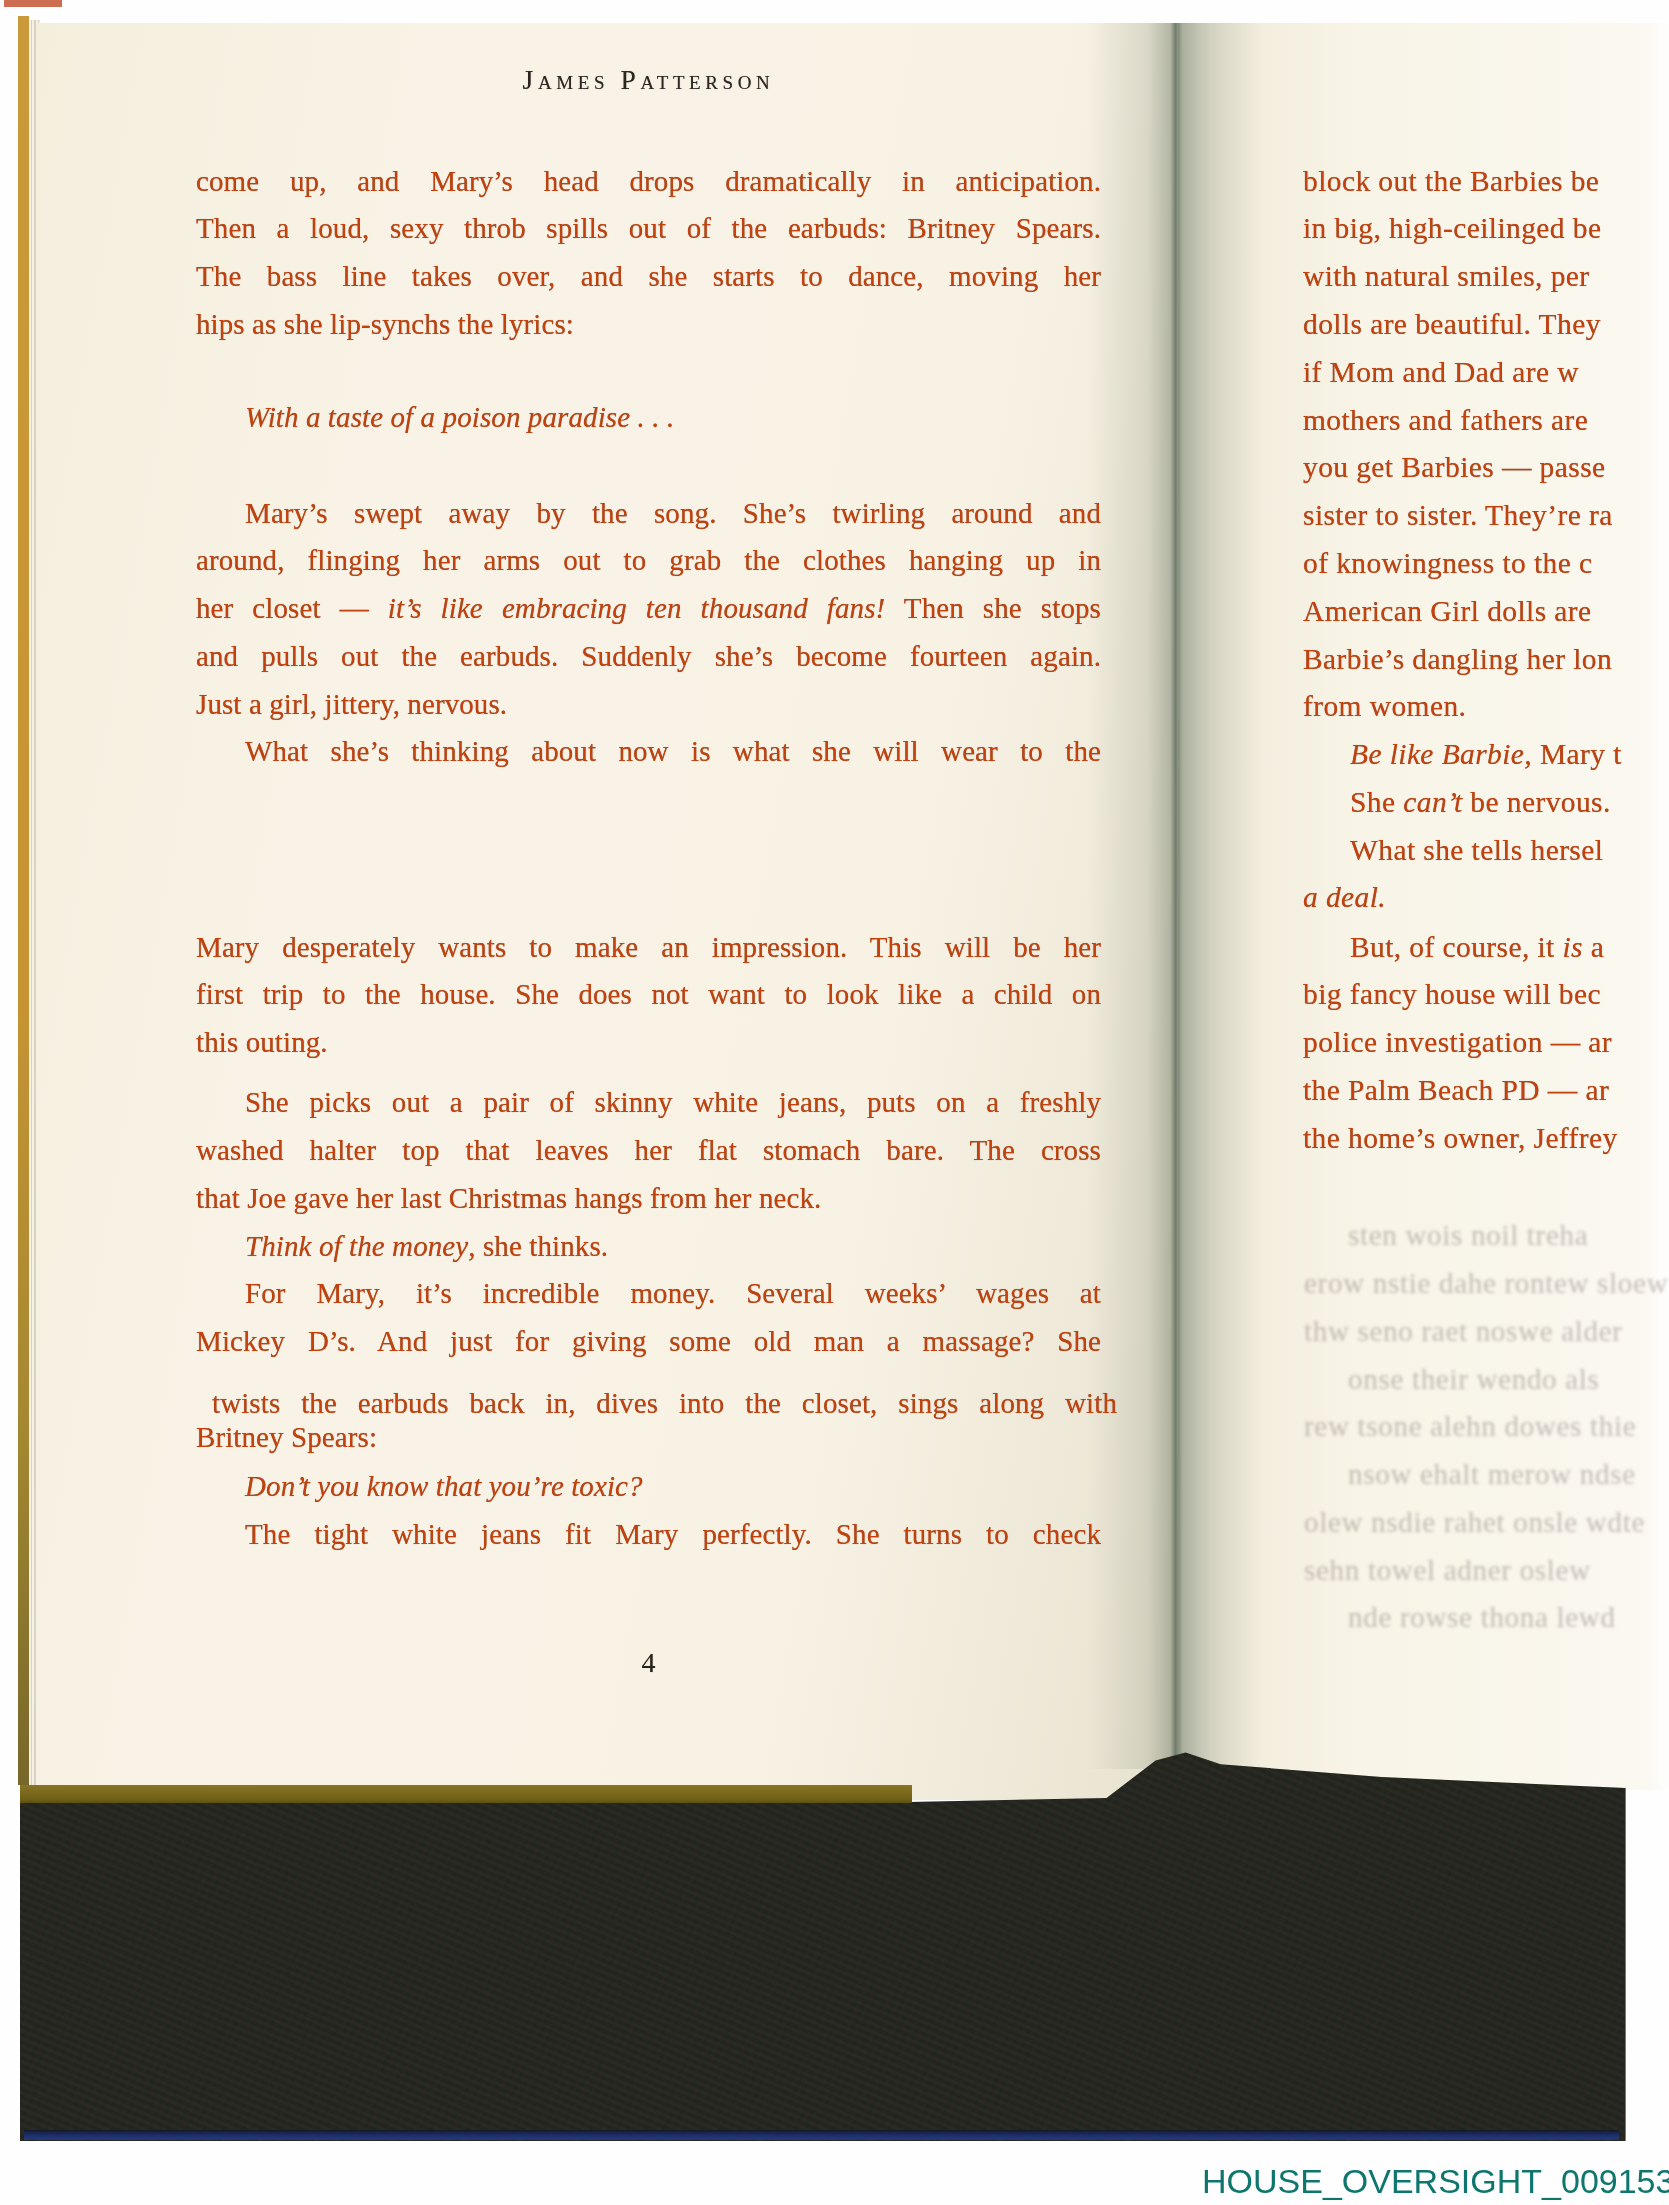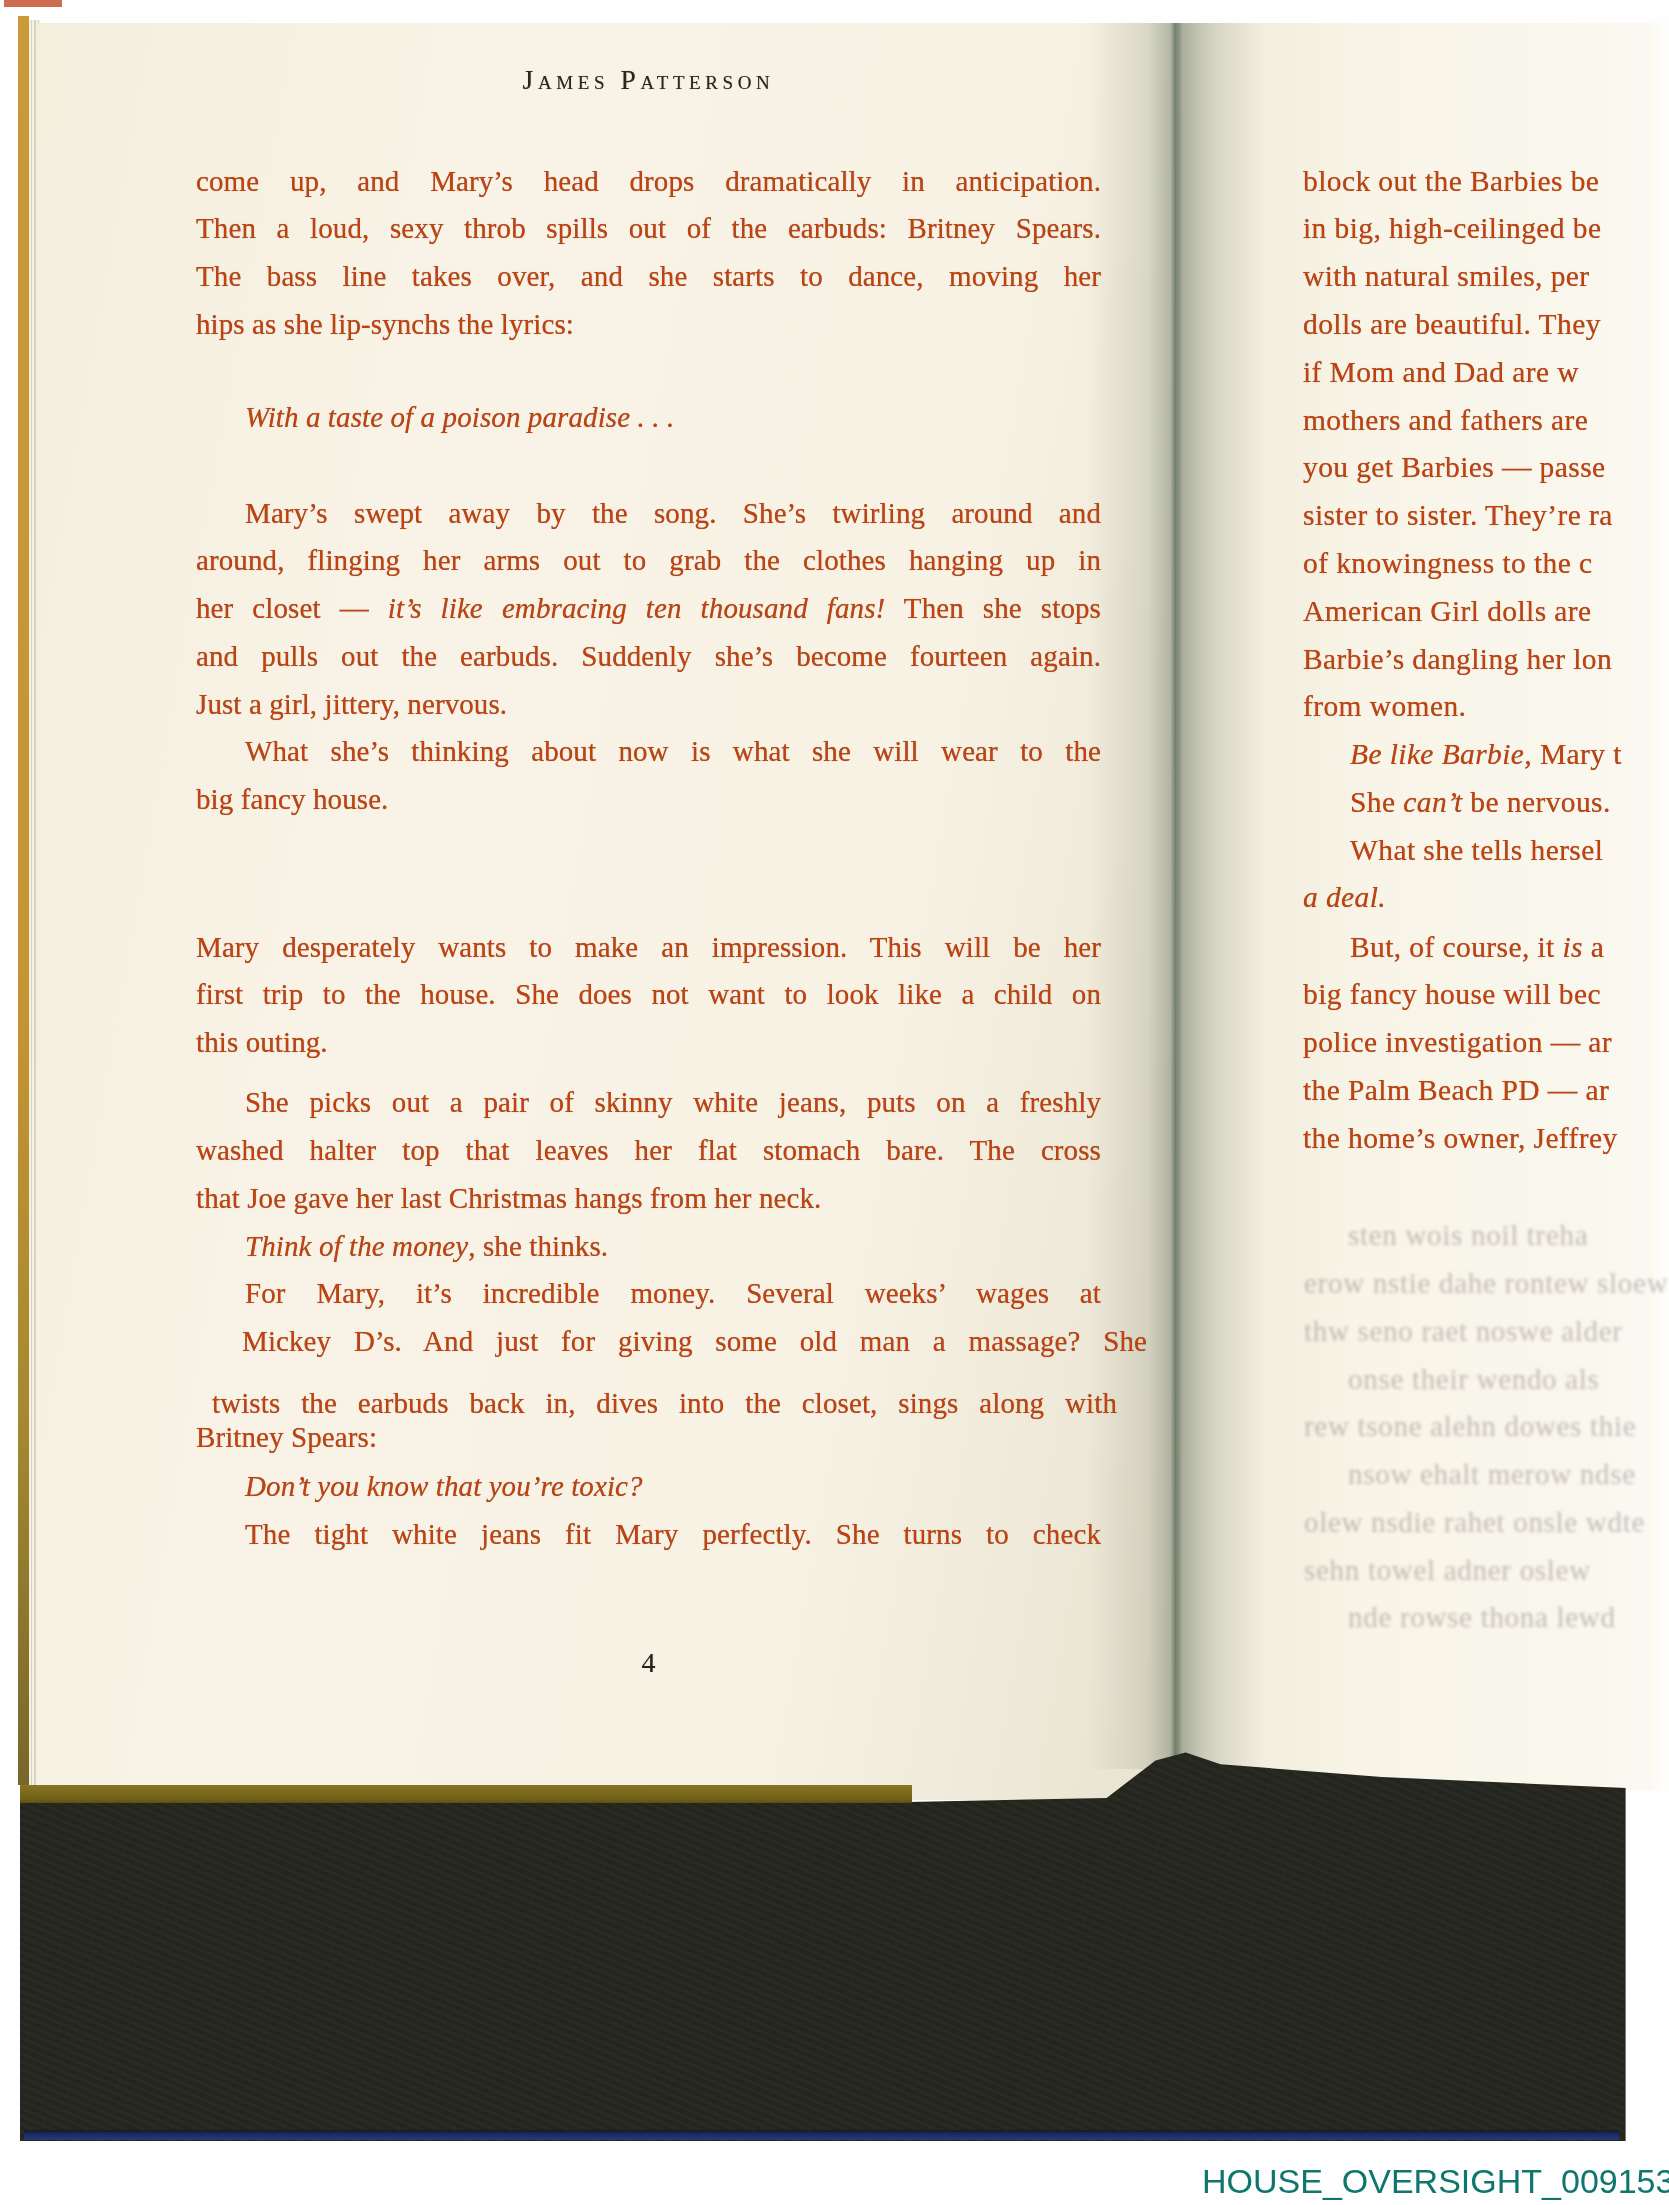--- a/index.html
+++ b/index.html
@@ -115,30 +115,29 @@
       <div class="line j" style="left: 196px; top: 209px; width: 905px;"><span>Then a loud, sexy throb spills out of the earbuds: Britney Spears.</span></div>
       <div class="line j" style="left: 196px; top: 257px; width: 905px;"><span>The bass line takes over, and she starts to dance, moving her</span></div>
       <div class="line" style="left: 196px; top: 305px; width: 905px;"><span>hips as she lip-synchs the lyrics:</span></div>
       <div class="line" style="left: 245px; top: 398px; width: 856px;"><span class="it">With a taste of a poison paradise . . .</span></div>
       <div class="line j" style="left: 245px; top: 494px; width: 856px;"><span>Mary’s swept away by the song. She’s twirling around and</span></div>
       <div class="line j" style="left: 196px; top: 541px; width: 905px;"><span>around, flinging her arms out to grab the clothes hanging up in</span></div>
       <div class="line j" style="left: 196px; top: 589px; width: 905px;"><span>her closet — </span><span class="it">it’s like embracing ten thousand fans!</span><span> Then she stops</span></div>
       <div class="line j" style="left: 196px; top: 637px; width: 905px;"><span>and pulls out the earbuds. Suddenly she’s become fourteen again.</span></div>
       <div class="line" style="left: 196px; top: 685px; width: 905px;"><span>Just a girl, jittery, nervous.</span></div>
       <div class="line j" style="left: 245px; top: 732px; width: 856px;"><span>What she’s thinking about now is what she will wear to the</span></div>
-      <div class="line" style="left: 196px; top: 780px; width: 905px;"><span>big fancy house.</span></div>
       <div class="line j" style="left: 196px; top: 928px; width: 905px;"><span>Mary desperately wants to make an impression. This will be her</span></div>
       <div class="line j" style="left: 196px; top: 975px; width: 905px;"><span>first trip to the house. She does not want to look like a child on</span></div>
       <div class="line" style="left: 196px; top: 1023px; width: 905px;"><span>this outing.</span></div>
       <div class="line j" style="left: 245px; top: 1083px; width: 856px;"><span>She picks out a pair of skinny white jeans, puts on a freshly</span></div>
       <div class="line j" style="left: 196px; top: 1131px; width: 905px;"><span>washed halter top that leaves her flat stomach bare. The cross</span></div>
       <div class="line" style="left: 245px; top: 1227px; width: 856px;"><span class="it">Think of the money</span><span>, she thinks.</span></div>
       <div class="line" style="left: 196px; top: 1179px; width: 905px;"><span>that Joe gave her last Christmas hangs from her neck.</span></div>
       <div class="line j" style="left: 245px; top: 1274px; width: 856px;"><span>For Mary, it’s incredible money. Several weeks’ wages at</span></div>
-      <div class="line j" style="left: 196px; top: 1322px; width: 905px; margin-left: 46px;"><span>Mickey D’s. And just for giving some old man a massage? She</span></div>
+      <div class="line j" style="left: 196px; top: 1322px; width: 905px;"><span>Mickey D’s. And just for giving some old man a massage? She</span></div>
       <div class="line j" style="left: 212px; top: 1370px; width: 905px; margin-top: 14px;"><span>twists the earbuds back in, dives into the closet, sings along with</span></div>
       <div class="line" style="left: 196px; top: 1418px; width: 905px;"><span>Britney Spears:</span></div>
       <div class="line" style="left: 245px; top: 1467px; width: 856px;"><span class="it">Don’t you know that you’re toxic?</span></div>
       <div class="line j" style="left: 245px; top: 1515px; width: 856px;"><span>The tight white jeans fit Mary perfectly. She turns to check</span></div>
     </div>
   <div id="ghost-text">
       <div class="ghost-line" style="left: 1348px; top: 1216px;">sten wois noil treha</div>
       <div class="ghost-line" style="left: 1304px; top: 1264px;">erow nstie dahe rontew sloew</div>
       <div class="ghost-line" style="left: 1304px; top: 1312px;">thw seno raet noswe alder</div>
       <div class="ghost-line" style="left: 1348px; top: 1360px;">onse their wendo als</div>

